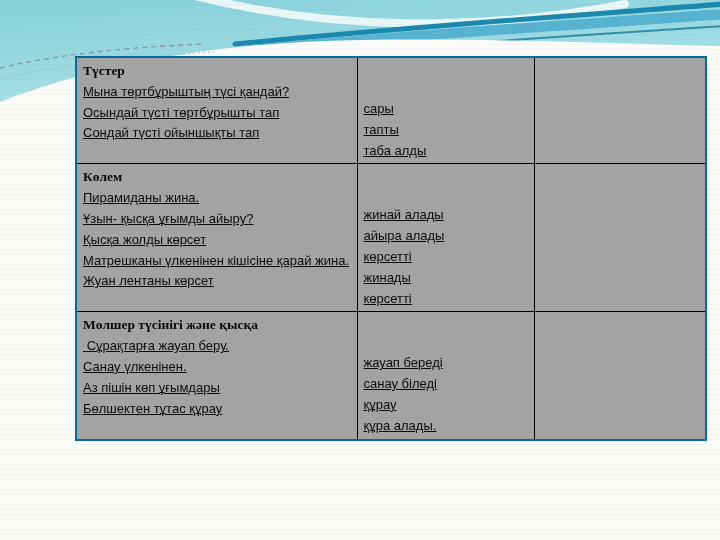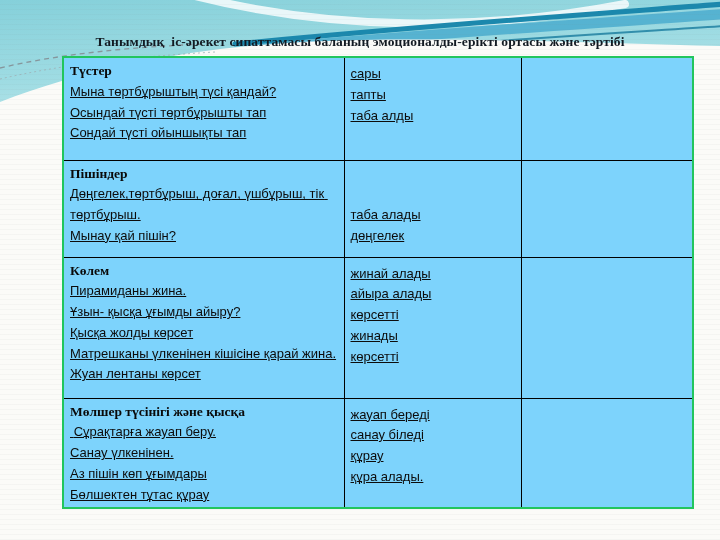--- a/index.html
+++ b/index.html
@@ -18,37 +18,37 @@
   }
   .bg-svg{position:absolute;left:0;top:0;width:720px;height:540px;display:block;}
   .title{
     position:absolute;left:0;right:0;top:34px;
     text-align:center;
     font-family:"Liberation Serif",serif;
     font-weight:bold;font-size:13.5px;letter-spacing:0.1px;
     color:#121a22;white-space:pre-wrap;z-index:3;
   }
   table.assessment{
-    position:absolute;left:62px;top:56px;z-index:2;
+    position:absolute;left:75px;top:56px;z-index:2;
     border-collapse:collapse;table-layout:fixed;
-    width:630px;background:#7dd3fc;
-    border:2px solid #22c55e;
+    width:630px;background:#a3a3a3;
+    border:2px solid #0369a1;
   }
   table.assessment td{
     border:1px solid #000;vertical-align:top;
     padding:3px 7px 2px 6px;overflow:hidden;
     font-size:13px;line-height:20.8px;color:#0c0c0c;
   }
   tr.r1{height:103px;} tr.r2{height:97px;} tr.r3{height:141px;} tr.r4{height:105px;}
   .row-header{
     font-family:"Liberation Serif",serif;font-weight:bold;
     font-size:13.5px;line-height:20.8px;color:#0a0a0a;
   }
   .q-line,.a-line{white-space:pre-wrap;line-height:20.8px;text-decoration:underline;}
-  .answers.offset-1{margin-top:3px;}
+  .answers.offset-1{margin-top:38px;}
   .answers.offset-2{margin-top:41.6px;}
 </style>
 </head>
 <body>
 
 <div class="slide">
 
   <svg class="bg-svg" viewBox="0 0 720 540" xmlns="http://www.w3.org/2000/svg" aria-hidden="true">
     <defs>
       <linearGradient id="sky" x1="0" y1="0" x2="0.35" y2="1">
@@ -65,21 +65,20 @@
     <path d="M235,44 C 420,26 580,15 725,4" fill="none" stroke="#1b88ad" stroke-width="5" stroke-linecap="round"></path>
     <path d="M250,50 C 430,33 590,24 725,14" fill="none" stroke="#4aacce" stroke-width="10" stroke-linecap="round" opacity="0.85"></path>
     <path d="M290,58 C 470,41 620,33 725,26" fill="none" stroke="#177a9e" stroke-width="2" stroke-linecap="round" opacity="0.8"></path>
 
     <path d="M0,102 C 110,60 230,42 360,40 C 500,38 620,44 720,46 L720,540 L0,540 Z" fill="#fbfbf8"></path>
 
     <path d="M0,68 C 60,54 130,47 205,44" fill="none" stroke="#86969c" stroke-width="1.3" stroke-dasharray="5 4"></path>
     <path d="M0,79 C 60,65 130,57 215,52" fill="none" stroke="#9cb2b6" stroke-width="1" stroke-dasharray="2 3" opacity="0.8"></path>
   </svg>
 
-  <div class="title">Танымдық  іс-әрекет сипаттамасы баланың эмоционалды-ерікті ортасы және тәртібі</div>
 
   <table class="assessment">
     <colgroup>
       <col style="width:281px">
         <col style="width:177px">
         <col style="width:172px">
     </colgroup>
     <tbody>
       <tr class="r1">
         <td>
@@ -91,34 +90,20 @@
         <td>
           <div class="answers offset-1">
             <div class="a-line">сары</div>
             <div class="a-line">тапты</div>
             <div class="a-line">таба алды</div>
           </div>
         </td>
         <td></td>
       </tr>
 
-      <tr class="r2">
-        <td>
-          <div class="row-header">Пішіндер</div>
-          <div class="q-line">Дөңгелек,төртбұрыш, доғал, үшбұрыш, тік төртбұрыш.</div>
-          <div class="q-line">Мынау қай пішін?</div>
-        </td>
-        <td>
-          <div class="answers offset-2">
-            <div class="a-line">таба алады</div>
-            <div class="a-line">дөңгелек</div>
-          </div>
-        </td>
-        <td></td>
-      </tr>
 
       <tr class="r3">
         <td>
           <div class="row-header">Көлем</div>
           <div class="q-line">Пирамиданы жина.</div>
           <div class="q-line">Ұзын- қысқа ұғымды айыру?</div>
           <div class="q-line">Қысқа жолды көрсет</div>
           <div class="q-line">Матрешканы үлкенінен кішісіне қарай жина.</div>
           <div class="q-line">Жуан лентаны көрсет</div>
         </td>

